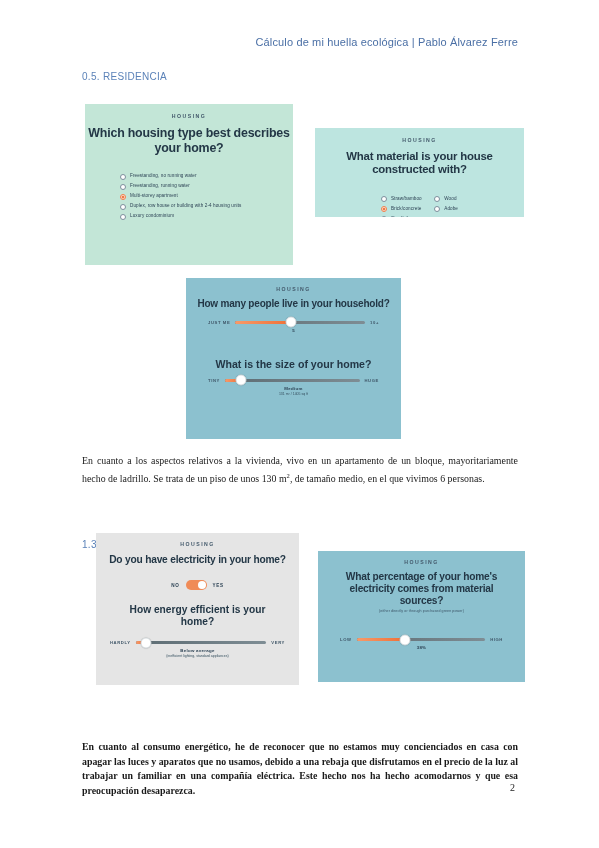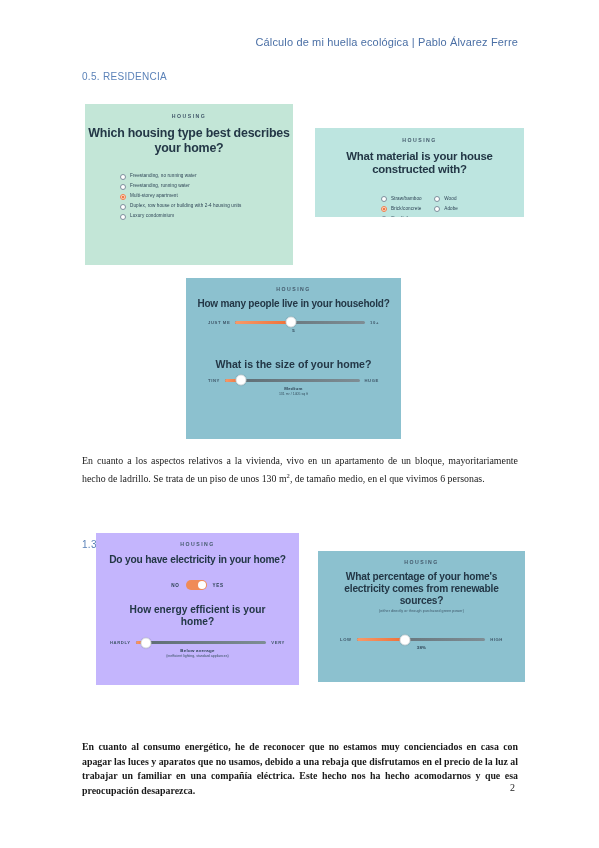--- a/index.html
+++ b/index.html
@@ -133,21 +133,21 @@
   #card-material .q{font-size:11.4px;margin-top:7px;}
   #card-material .radio-grid{margin-top:19px;}
 
   #card-household{left:186px;top:278px;width:215px;height:161px;background:#8cc1cf;}
   #card-household .eyebrow{margin-top:8px;}
   #card-household .q{font-size:10px;margin-top:6px;}
   #card-household .sld{margin-top:10px;padding:0 22px;}
   #card-household .q2{font-size:10.6px;font-weight:700;margin-top:25px;color:#233746;}
   #card-household .sld2{margin-top:8px;padding:0 22px;}
 
-  #card-electricity{left:96px;top:533px;width:203px;height:152px;background:#c4b5fd;}
+  #card-electricity{left:96px;top:533px;width:203px;height:152px;background:#e5e5e5;}
   #card-electricity .eyebrow{margin-top:8px;}
   #card-electricity .q{font-size:10.2px;margin-top:7px;padding:0 10px;}
   #card-electricity .tg{margin-top:14px;}
   #card-electricity .q2{font-size:10.2px;font-weight:700;margin-top:14px;color:#233746;padding:0 28px;line-height:1.18;}
   #card-electricity .sld{margin-top:12px;padding:0 14px;}
 
   #card-renewable{left:318px;top:551px;width:207px;height:131px;background:#8cc1cf;}
   #card-renewable .eyebrow{margin-top:8px;}
   #card-renewable .q{font-size:10.2px;margin-top:6px;padding:0 12px;}
   #card-renewable .sld{margin-top:24px;padding:0 22px;}
@@ -280,21 +280,21 @@
         </span>
         <span class="slider-end">VERY</span>
       </div>
       <div class="slider-val">Below average</div>
       <div class="slider-sub">(inefficient lighting, standard appliances)</div>
     </div>
   </div>
 
   <div class="card" id="card-renewable">
     <div class="eyebrow">HOUSING</div>
-    <div class="q">What percentage of your home's electricity comes from renewable sources?</div>
+    <div class="q">What percentage of your home's electricity comes from material sources?</div>
     <div class="qsub">(either directly or through purchased green power)</div>
 
     <div class="sld">
       <div class="slider-wrap">
         <span class="slider-end">LOW</span>
         <span class="track">
           <span class="fill" style="width:38%"></span>
           <span class="knob" style="left:38%"></span>
         </span>
         <span class="slider-end">HIGH</span>

